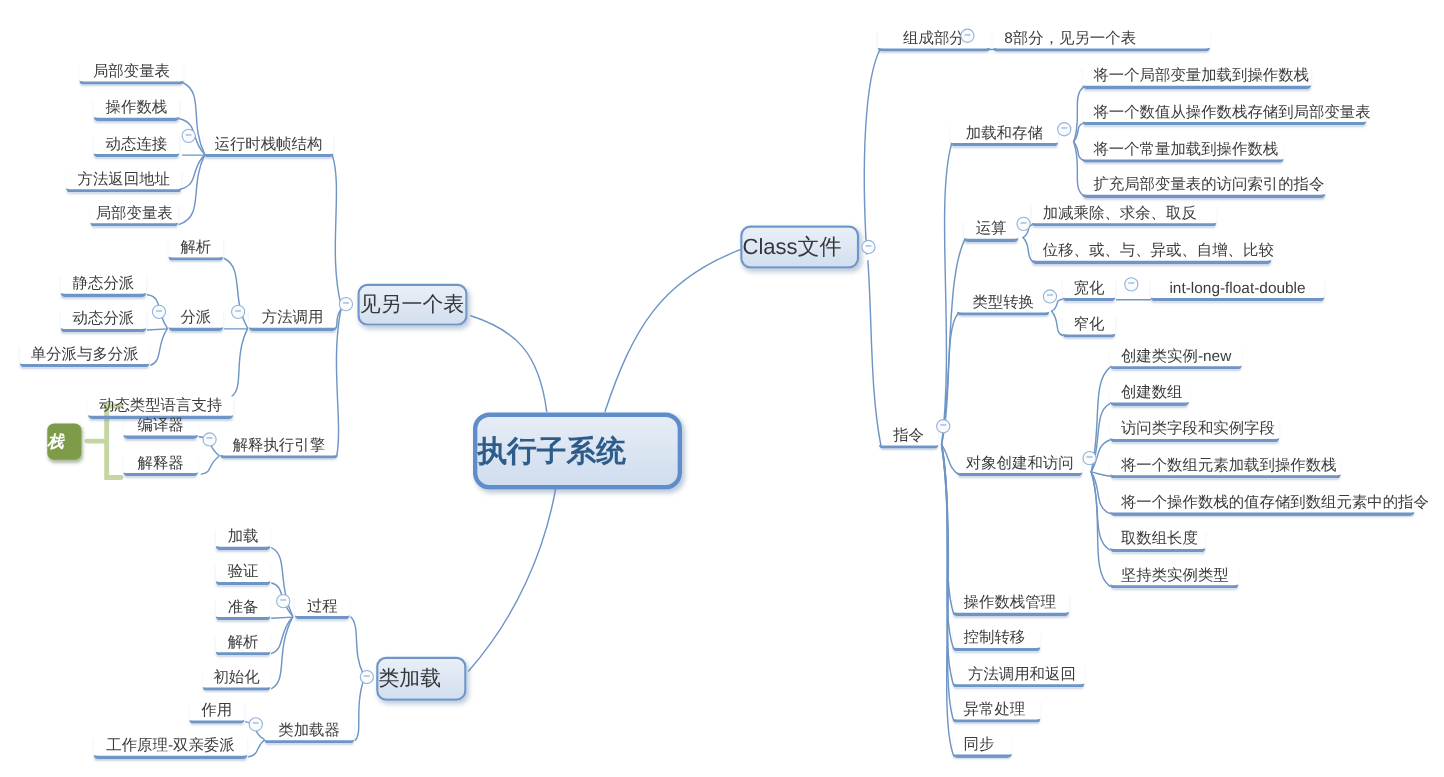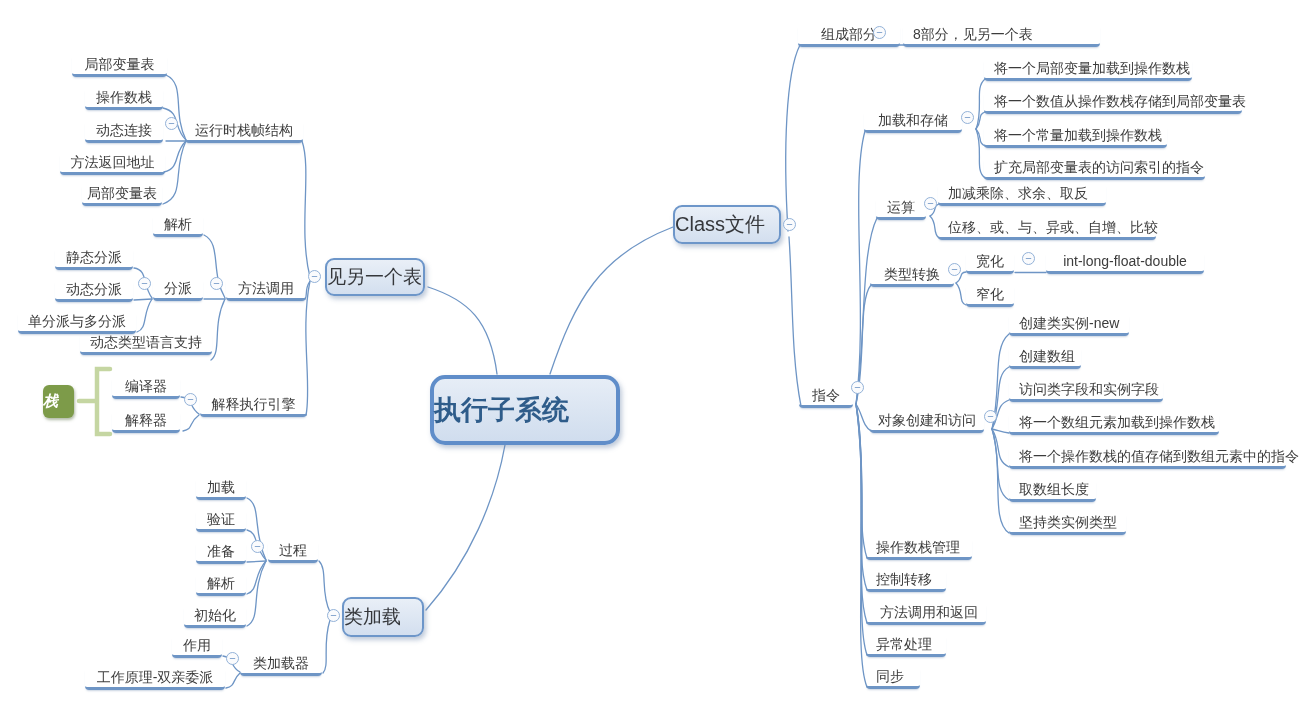--- a/index.html
+++ b/index.html
@@ -196,21 +196,21 @@
   <div class="topic" style="left:82px;top:185px;width:80px;">局部变量表</div>
 
   <div class="topic" style="left:226px;top:280px;width:80px;">方法调用</div>
   <span class="collapse" style="left:210px;top:277px;">−</span>
   <div class="topic" style="left:153px;top:216px;width:50px;">解析</div>
   <div class="topic" style="left:153px;top:280px;width:50px;">分派</div>
   <span class="collapse" style="left:138px;top:277px;">−</span>
   <div class="topic" style="left:55px;top:249px;width:78px;">静态分派</div>
   <div class="topic" style="left:55px;top:281px;width:78px;">动态分派</div>
   <div class="topic" style="left:18px;top:313px;width:118px;">单分派与多分派</div>
-  <div class="topic" style="left:80px;top:334px;width:132px;">动态类型语言支持</div>
+  <div class="topic" style="left:80px;top:360px;width:132px;">动态类型语言支持</div>
 
   <div class="topic" style="left:200px;top:396px;width:107px;">解释执行引擎</div>
   <span class="collapse" style="left:184px;top:393px;">−</span>
   <div class="topic" style="left:112px;top:378px;width:68px;">编译器</div>
   <div class="topic" style="left:112px;top:412px;width:68px;">解释器</div>
 
   <div class="topic" style="left:268px;top:542px;width:50px;">过程</div>
   <span class="collapse" style="left:251px;top:540px;">−</span>
   <div class="topic" style="left:196px;top:479px;width:50px;">加载</div>
   <div class="topic" style="left:196px;top:511px;width:50px;">验证</div>

